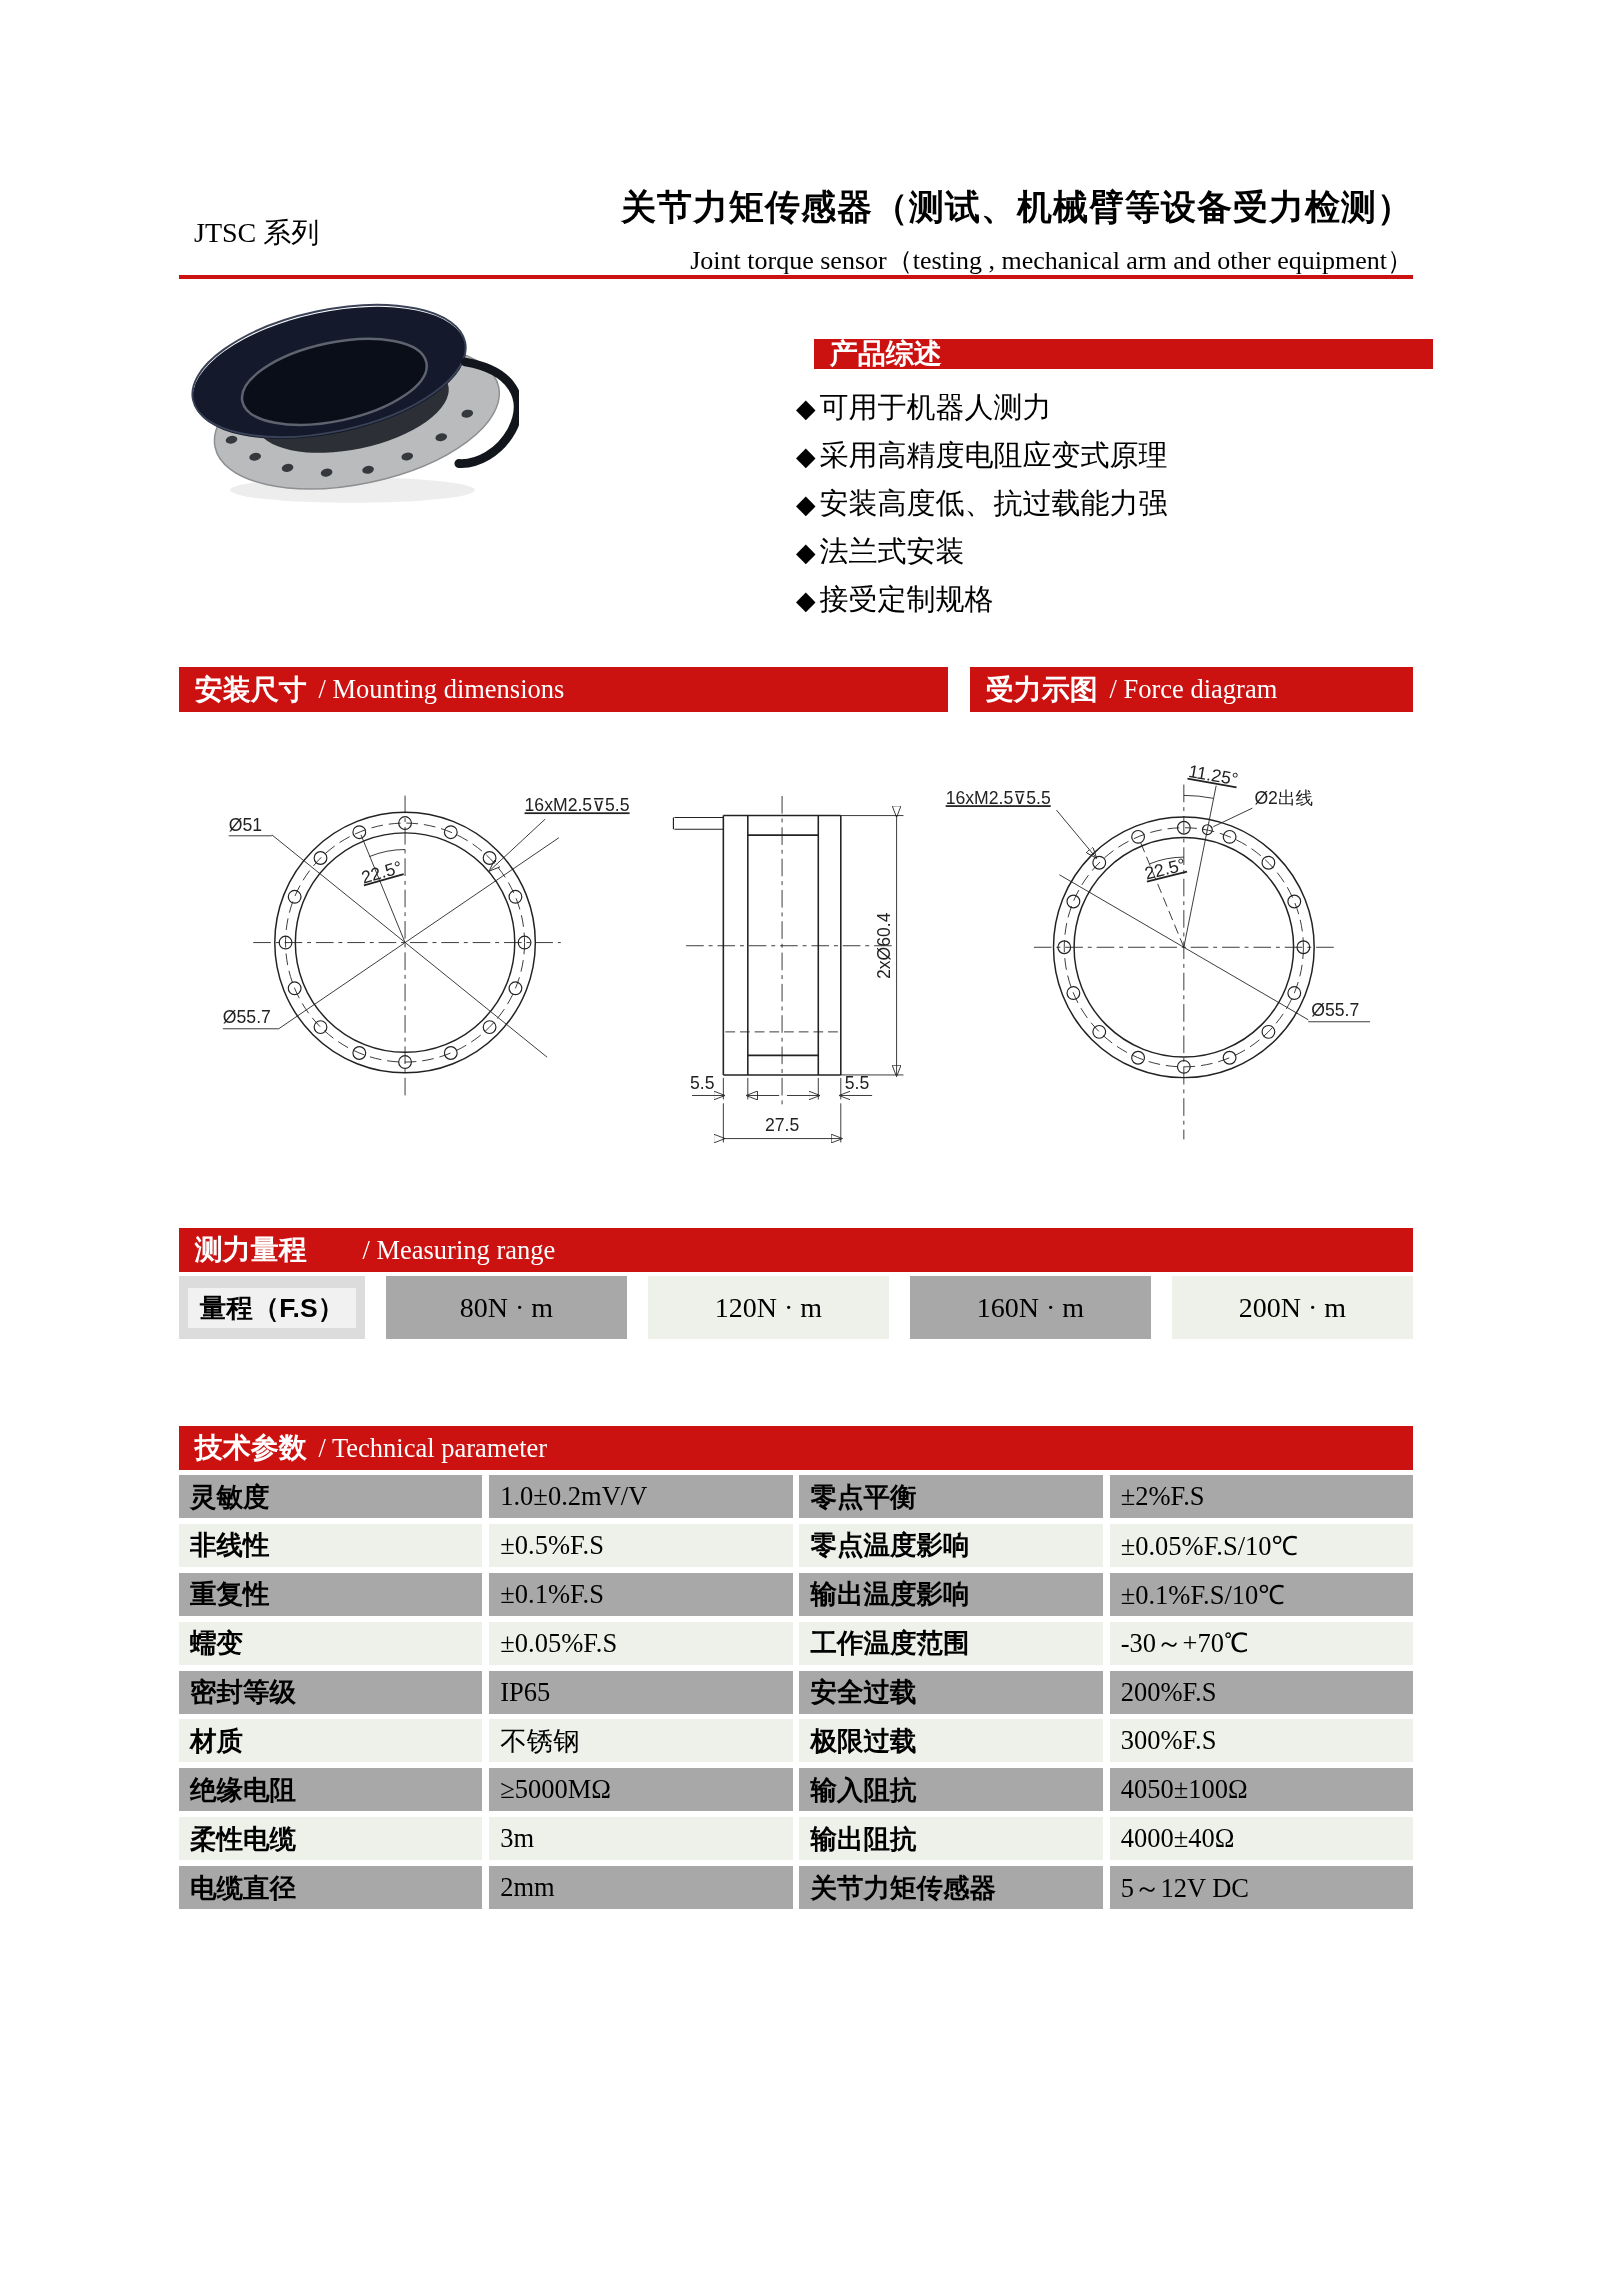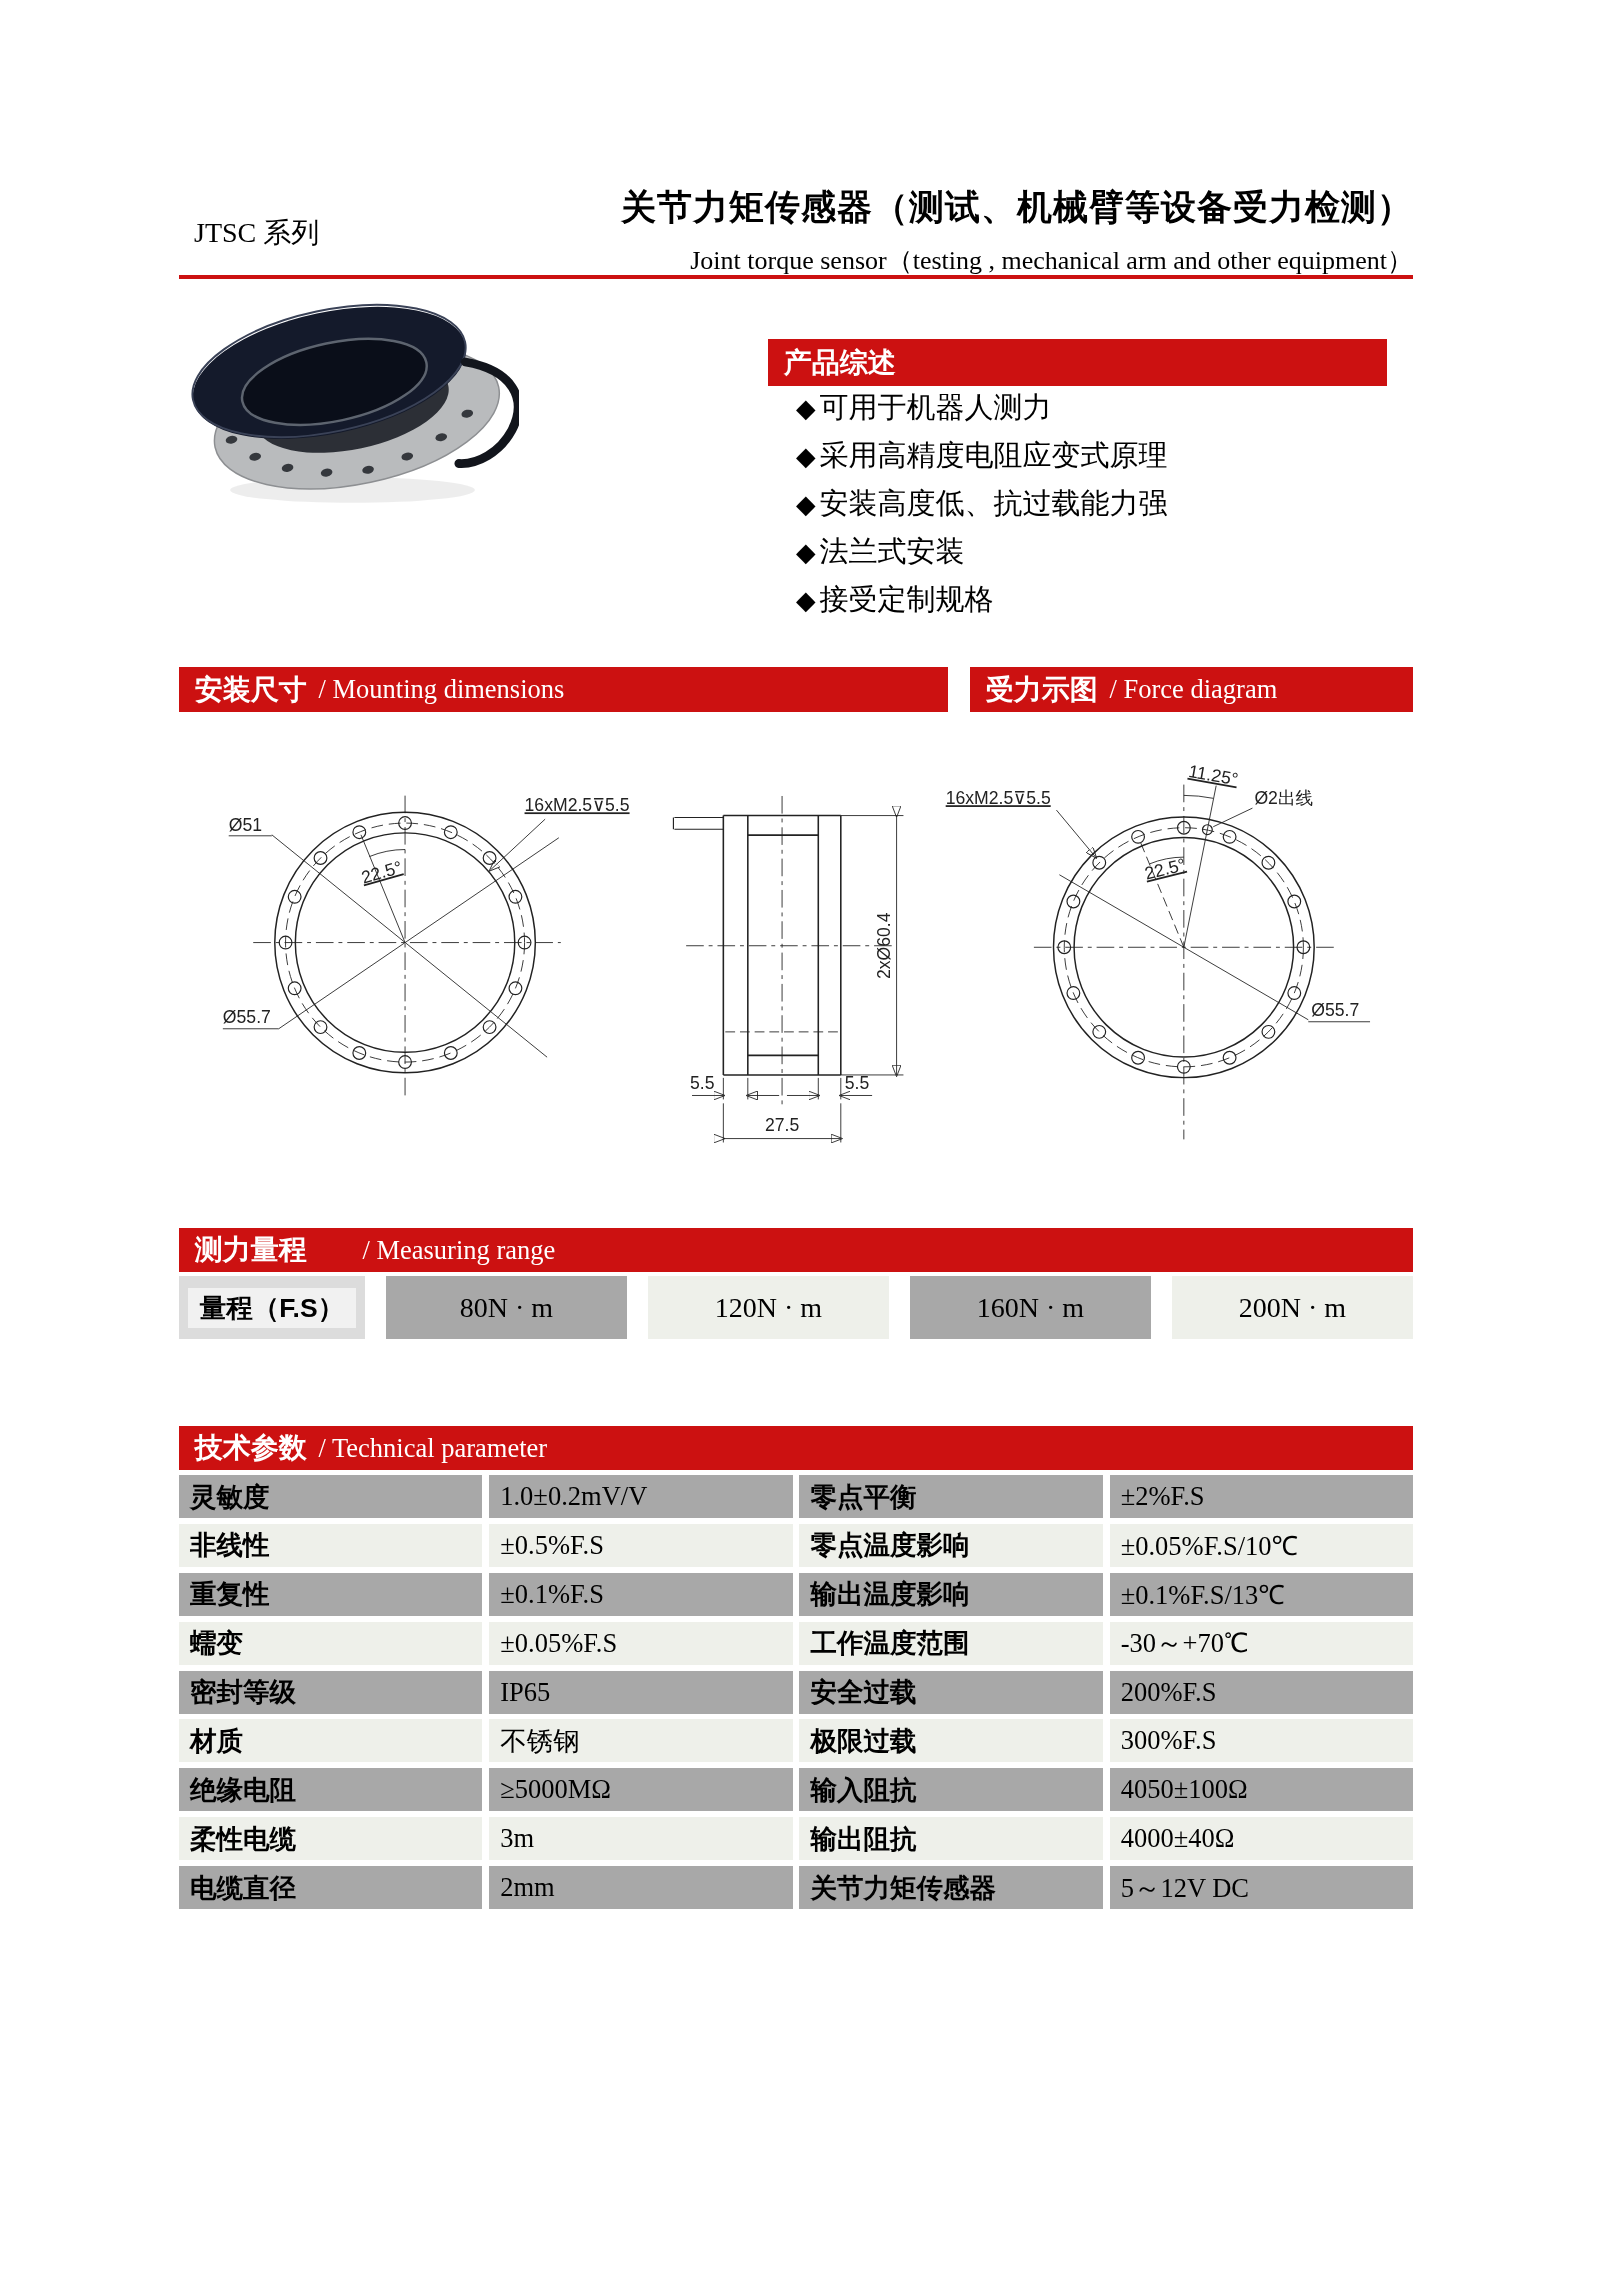--- a/index.html
+++ b/index.html
@@ -14,21 +14,21 @@
   .doc-subtitle{right:207px;top:243px;font-size:26px;}
   .rule{left:179px;top:275px;width:1234px;height:3.9px;background:#cc1111;}
 
   
   .red-bar{background:#cc1111;color:#fff;display:flex;align-items:center;
            padding-left:15.7px;box-sizing:border-box;}
   .bar-zh{font-family:"Liberation Sans",sans-serif;font-weight:700;font-size:28px;}
   .bar-en{font-size:26.5px;margin-left:11.8px;}
 
   
-  .overview-bar{left:768px;top:339px;width:619px;height:47px;}
+  .overview-bar{left:814px;top:339px;width:619px;height:30px;}
   .bullets{left:796px;top:384px;width:627px;display:flex;flex-direction:column;}
   .bullet{height:48px;display:flex;align-items:center;font-size:29px;}
   .bullet .dia{font-size:25.5px;margin-right:3.9px;font-family:"Liberation Sans",sans-serif;}
 
   
   .range-row{left:179px;top:1276px;width:1234px;height:63px;display:grid;
              grid-template-columns:186px 1fr 1fr 1fr 1fr;column-gap:21px;}
   .range-label{background:#dcdcdc;display:flex;align-items:center;justify-content:center;
                font-family:"Liberation Sans",sans-serif;font-weight:700;font-size:26.5px;}
   .range-label span{background:#f1f1f1;padding:2px 11.8px;}
@@ -281,21 +281,21 @@
     <div class="t-val dark">±2%F.S</div>
 
     <div class="t-key light">非线性</div>
     <div class="t-val light">±0.5%F.S</div>
     <div class="t-key light">零点温度影响</div>
     <div class="t-val light">±0.05%F.S/10℃</div>
 
     <div class="t-key dark">重复性</div>
     <div class="t-val dark">±0.1%F.S</div>
     <div class="t-key dark">输出温度影响</div>
-    <div class="t-val dark">±0.1%F.S/13℃</div>
+    <div class="t-val dark">±0.1%F.S/10℃</div>
 
     <div class="t-key light">蠕变</div>
     <div class="t-val light">±0.05%F.S</div>
     <div class="t-key light">工作温度范围</div>
     <div class="t-val light">-30～+70℃</div>
 
     <div class="t-key dark">密封等级</div>
     <div class="t-val dark">IP65</div>
     <div class="t-key dark">安全过载</div>
     <div class="t-val dark">200%F.S</div>

